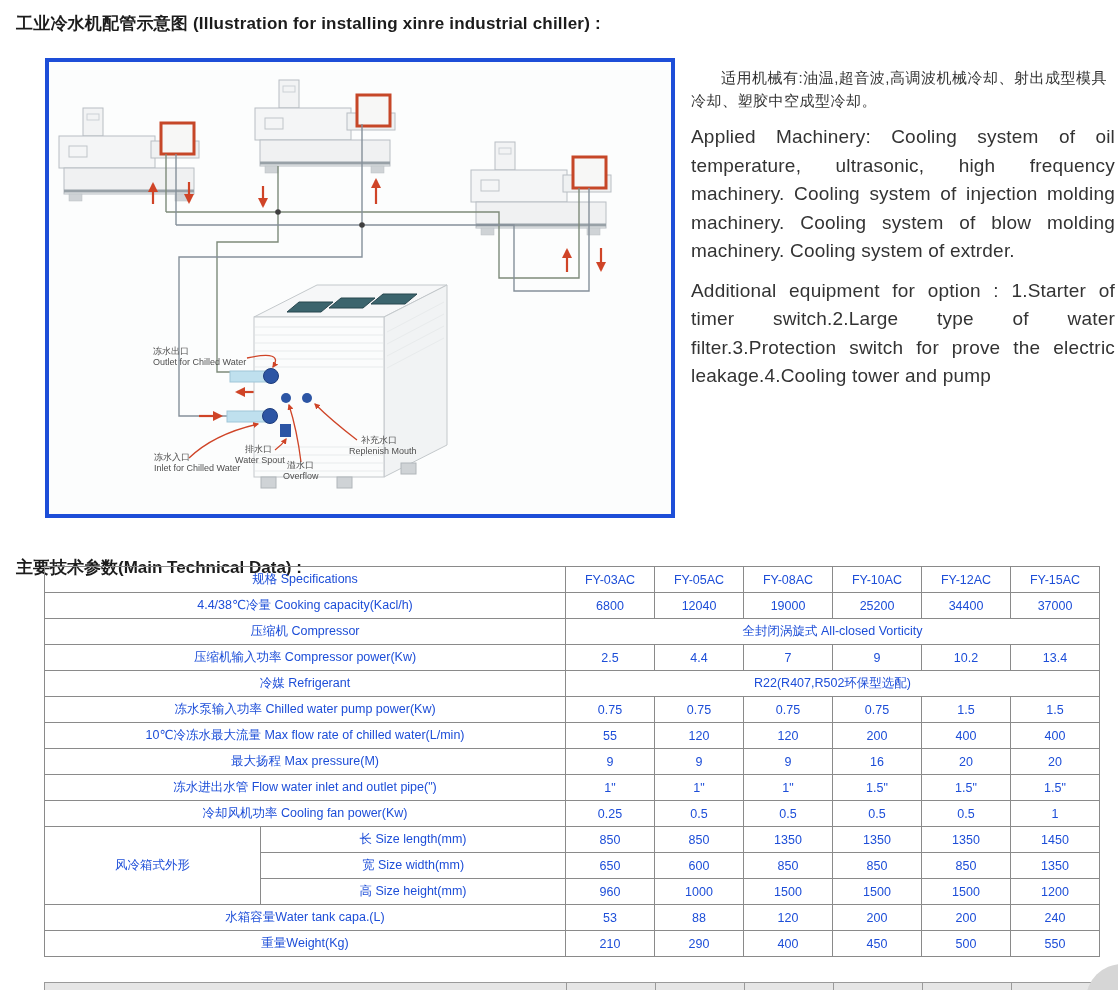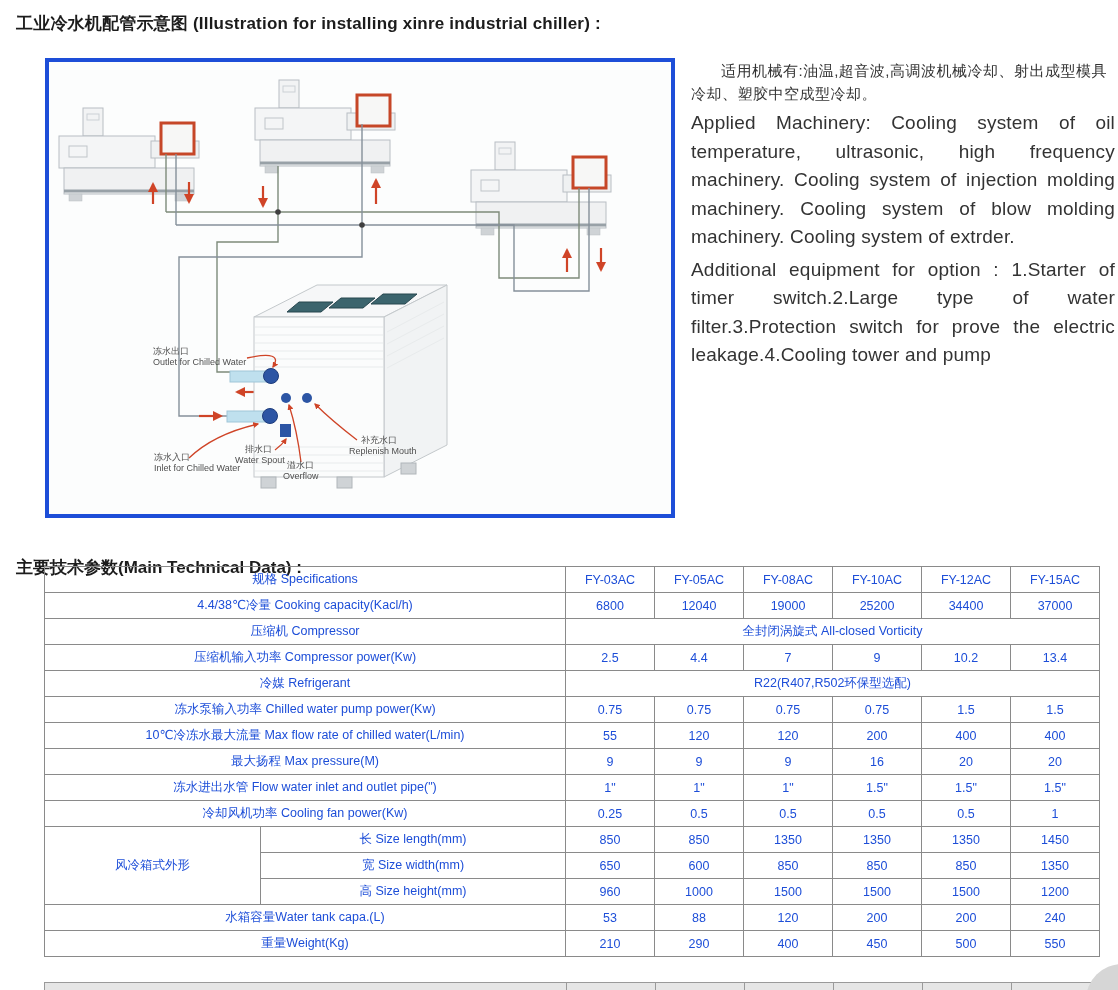--- a/index.html
+++ b/index.html
@@ -14,21 +14,21 @@
     font-size:17px;font-weight:bold;color:#1c1c1c;letter-spacing:.2px;
   }
   .diagram-box{
     position:absolute;left:45px;top:58px;width:630px;height:460px;
     border:4px solid #1d4ed8;background:#fcfdfd;box-sizing:border-box;
   }
   .right-col{
     position:absolute;left:691px;top:56px;width:424px;
     font-size:15px;line-height:1.5;color:#333;
   }
-  .right-col p{margin:4px 0 2px 0;}
+  .right-col p{margin:11px 0 2px 0;}
   .p-zh{text-indent:2em;letter-spacing:.5px;}
   .p-en{text-align:justify;font-size:19px;letter-spacing:.2px;}
   .section-title{
     position:absolute;left:16px;top:528px;
     font-size:17px;font-weight:bold;color:#1c1c1c;margin-top:28px;
   }
   table.spec{
     position:absolute;left:44px;top:566px;width:1056px;
     border-collapse:collapse;table-layout:fixed;
     font-size:12.5px;color:#1d4ed8;padding-left:44px;

